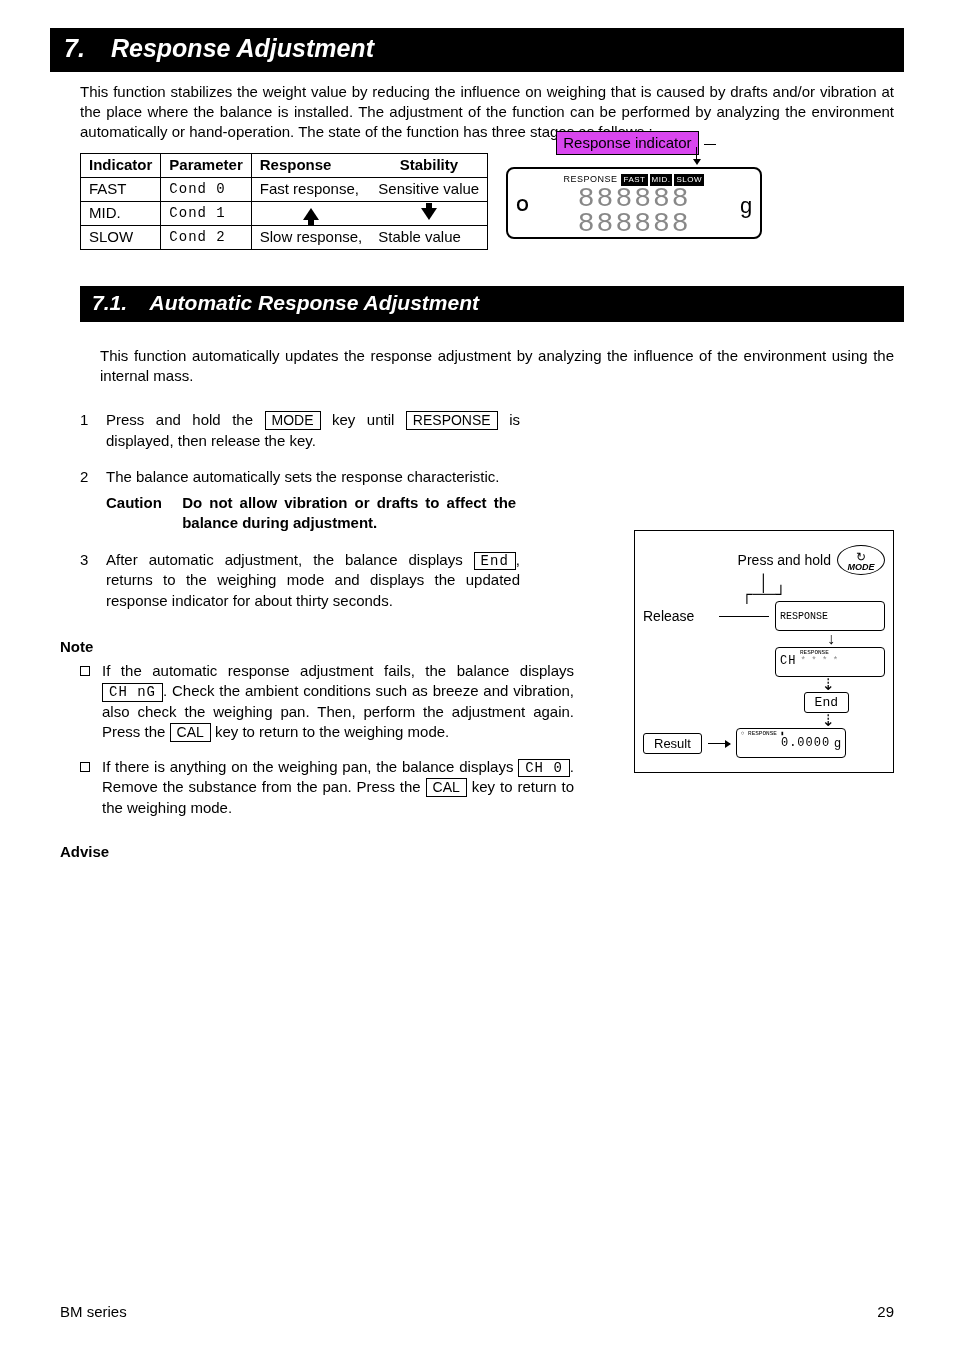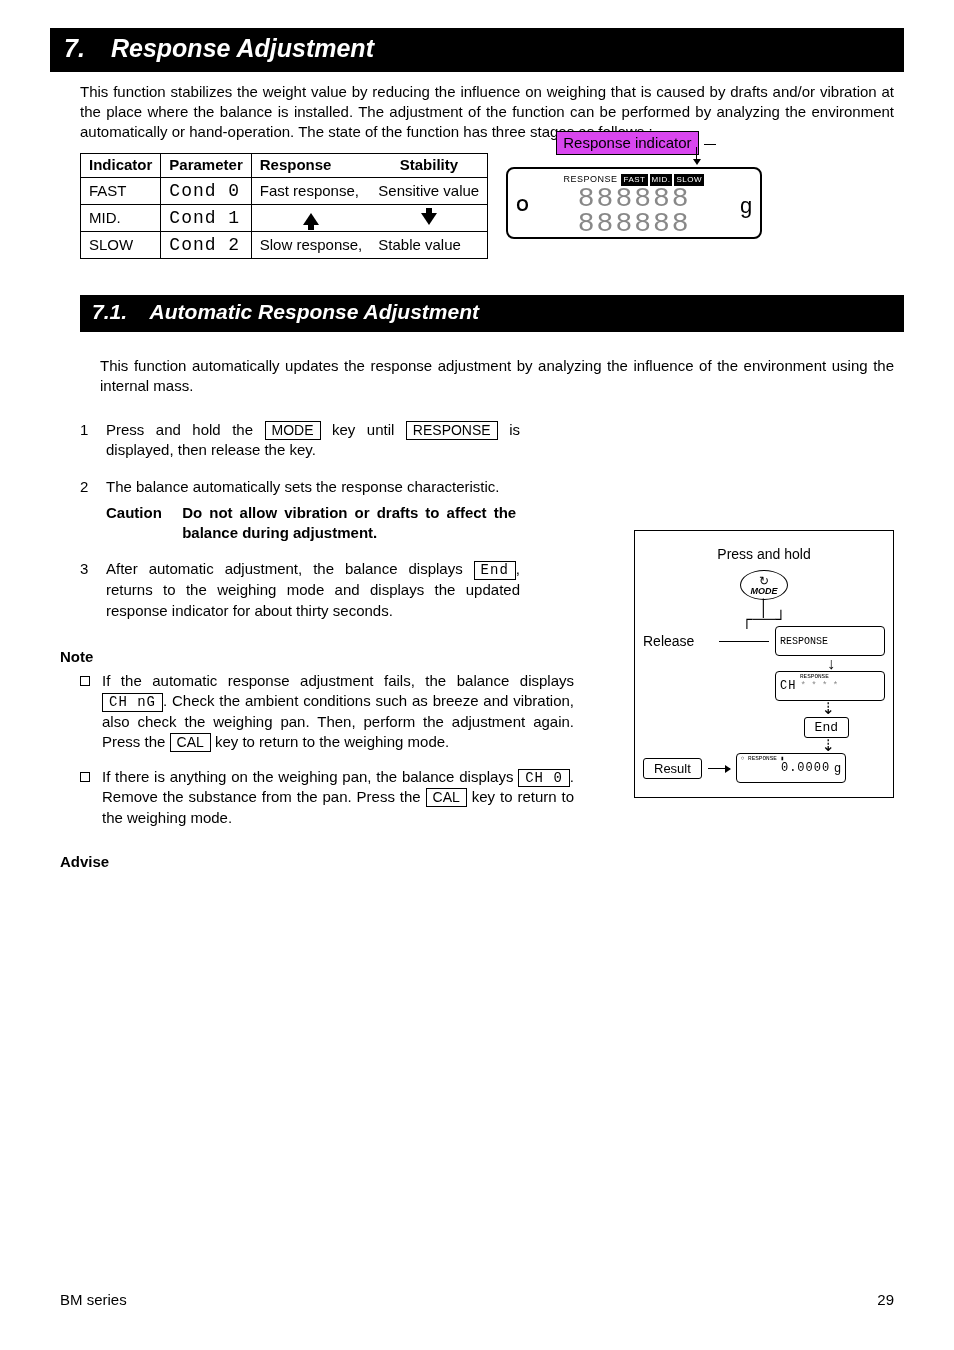--- a/index.html
+++ b/index.html
@@ -43,21 +43,21 @@
     border-collapse: collapse;
     font-size: 15px;
   }
   table.ind th, table.ind td {
     border: 1px solid #000;
     padding: 1px 8px;
     text-align: left;
     vertical-align: middle;
     height: 24px;
   }
-  .seg { font-family: "Courier New", monospace; letter-spacing: 1px; font-size: 18px; }
+  .seg { font-family: "Courier New", monospace; letter-spacing: 1px; font-size: 14px; }
   .arrow-up, .arrow-down {
     display:inline-block; width:0; height:0; vertical-align:middle;
   }
   .arrow-up { border-left:8px solid transparent; border-right:8px solid transparent; border-bottom:12px solid #000; position:relative; }
   .arrow-up::after { content:""; position:absolute; left:-3px; top:10px; width:6px; height:7px; background:#000;}
   .arrow-down { border-left:8px solid transparent; border-right:8px solid transparent; border-top:12px solid #000; position:relative;}
   .arrow-down::before { content:""; position:absolute; left:-3px; top:-17px; width:6px; height:7px; background:#000;}
 
   .resp-box-outer { position: relative; }
   .resp-label {
@@ -115,21 +115,21 @@
     display:flex; align-items:center; gap:4px; position:relative;
   }
   .mini-lcd .tiny { font-size:6px; position:absolute; top:1px; left:24px; letter-spacing:0;}
   .mini-lcd .dig { letter-spacing:1px; }
   .down-join { text-align:center; font-size:16px; line-height:0.7; margin:-2px 0; }
   .mini-box { border:1px solid #000; border-radius:3px; padding:1px 10px; font-family:"Courier New",monospace; font-size:13px; display:inline-block;}
   .result-arrow { display:inline-block; width:22px; border-top:1px solid #000; position:relative; vertical-align:middle;}
   .result-arrow::after{content:"";position:absolute;right:-1px;top:-4px;border-left:6px solid #000;border-top:4px solid transparent;border-bottom:4px solid transparent;}
 
   .footer {
-    position:absolute; bottom:40px; left:60px; right:60px;
+    position:absolute; bottom:28px; left:60px; right:60px;
     display:flex; justify-content:space-between; font-size:15px;
   }
 
   .two-col { display:flex; gap:20px; }
   .left-col { width: 460px; }
 </style>
 </head>
 <body>
 
 <div class="title-bar">
@@ -236,21 +236,21 @@
   <div class="txt">
     <span>If there is anything on the weighing pan, the balance displays </span><span class="keycap seg"> CH 0 </span><span>. Remove the substance from the pan. Press the </span><span class="keycap"> CAL </span><span> key to return to the weighing mode.</span>
   </div>
 </div>
 
 <div class="advise">
   <div class="note-h">Advise</div>
 </div>
 
 <div class="right-diagram">
-  <div class="flow-row" style="justify-content:flex-end;flex-direction:column;">
+  <div class="flow-row" style="justify-content:flex-end;">
     <span class="flow-label">Press and hold</span>
     <div class="mode-btn">
       <span style="font-size:12px;">↻</span>
       <span style="font-weight:bold;font-style:italic;font-size:9px;">MODE</span>
     </div>
   </div>
   <div class="down-join">│<br>┌──┘</div>
   <div class="flow-row">
     <span class="flow-label" style="width:70px;">Release</span>
     <span style="flex:1;border-bottom:1px solid #000;"></span>

